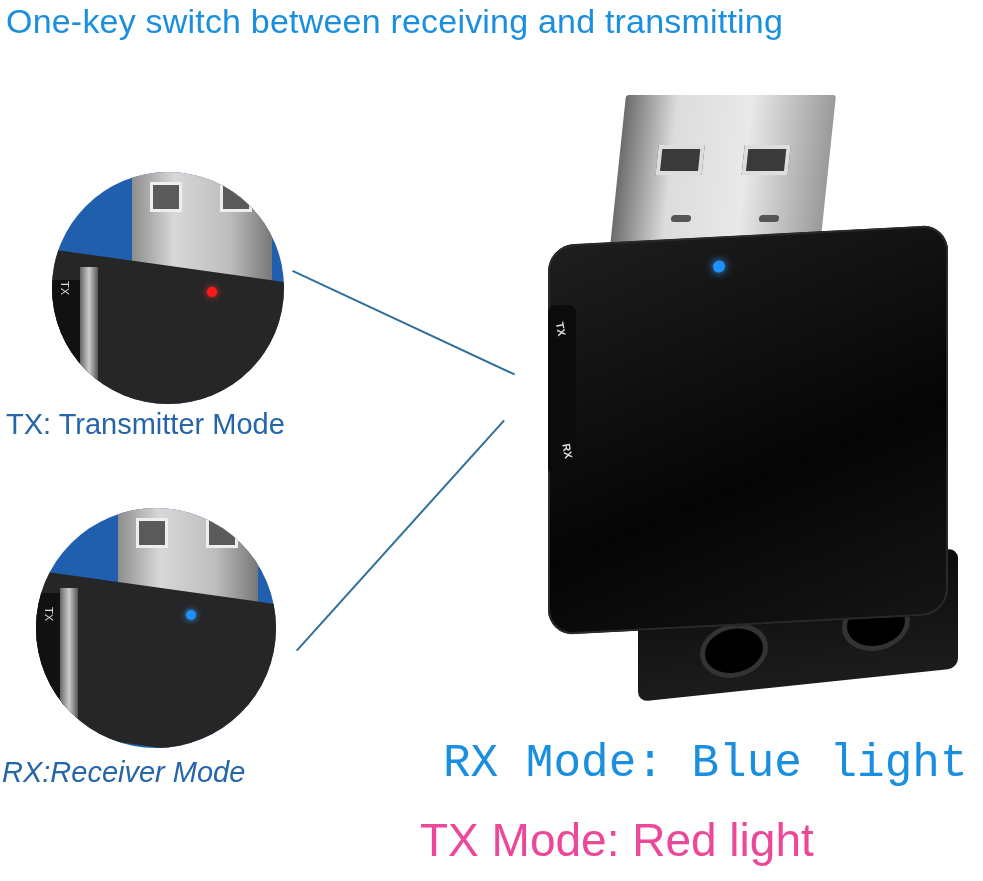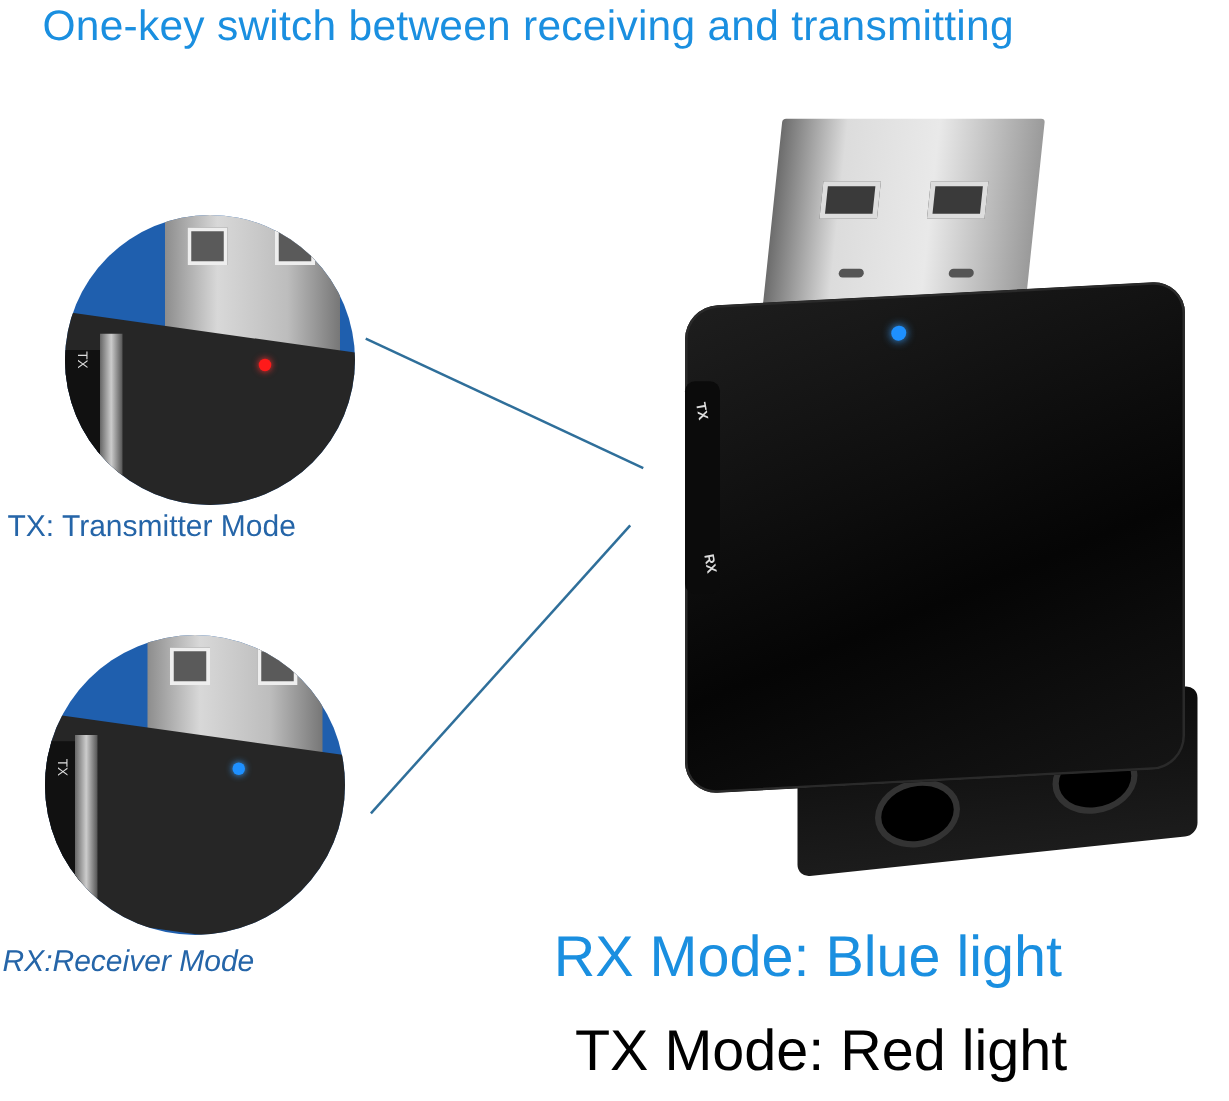--- a/index.html
+++ b/index.html
@@ -1,44 +1,44 @@
 <!DOCTYPE html>
 <html><head>
 <meta charset="utf-8">
 <style>
   html,body{margin:0;padding:0;background:#fff;}
   body{width:983px;height:881px;position:relative;overflow:hidden;font-family:"Liberation Sans",sans-serif;}
-  .headline{position:absolute;left:6px;top:2px;font-size:34px;color:#1a8fe0;white-space:nowrap;letter-spacing:0.2px;margin-left:28px;}
+  .headline{position:absolute;left:6px;top:2px;font-size:34px;color:#1a8fe0;white-space:nowrap;letter-spacing:0.2px;}
   .circle{position:absolute;width:232px;height:232px;border-radius:50%;overflow:hidden;background:#1f5fae;}
   .c-tx{left:52px;top:172px;}
   .c-rx{left:36px;top:508px;width:240px;height:240px;}
   .c-plug{position:absolute;left:80px;top:0;width:140px;height:130px;background:linear-gradient(90deg,#8d8d8d,#d8d8d8 30%,#bdbdbd 70%,#777);}
   .c-hole{position:absolute;width:26px;height:24px;background:#5a5a5a;border:3px solid #eee;}
   .c-body{position:absolute;left:0;top:95px;width:250px;height:160px;background:#262626;transform:skewY(8deg);}
   .c-edge{position:absolute;left:28px;top:95px;width:18px;height:160px;background:linear-gradient(90deg,#666,#ccc,#555);}
   .c-side{position:absolute;left:0;top:108px;width:28px;height:150px;background:#111;}
   .c-sidelabel{position:absolute;left:6px;top:110px;color:#ddd;font-size:11px;transform:rotate(90deg);}
   .led{position:absolute;border-radius:50%;}
-  .mode-label{position:absolute;font-size:24px;color:#2565a8;white-space:nowrap;}
+  .mode-label{position:absolute;font-size:29px;color:#2565a8;white-space:nowrap;}
   .lbl-tx{left:6px;top:408px;}
   .lbl-rx{left:2px;top:756px;font-style:italic;}
   .line{position:absolute;height:1.5px;background:#2f6f9a;transform-origin:0 0;}
   .product{position:absolute;left:538px;top:95px;width:420px;height:610px;}
   .usb{position:absolute;left:78px;top:0;width:210px;height:190px;background:linear-gradient(90deg,#6c6c6c,#dcdcdc 25%,#e9e9e9 60%,#9a9a9a);transform:skewX(-6deg);border-radius:3px;}
   .usb-hole{position:absolute;width:38px;height:22px;background:#3a3a3a;border:4px solid #ddd;}
   .usb-pin{position:absolute;width:20px;height:7px;background:#555;border-radius:4px;}
   .dongle{position:absolute;left:10px;top:140px;width:400px;height:390px;background:linear-gradient(160deg,#1e1e1e,#050505 60%,#151515);border-radius:26px;transform:skewY(-3deg);box-shadow:0 0 0 2px #2a2a2a inset;}
   .dongle-bottom{position:absolute;left:100px;top:470px;width:320px;height:120px;background:linear-gradient(180deg,#0c0c0c,#1c1c1c);transform:skewY(-6deg);border-radius:10px;}
   .jack{position:absolute;width:58px;height:44px;border-radius:50%;background:#000;border:5px solid #333;}
   .jack-lbl{position:absolute;color:#e8e8e8;font-style:italic;font-weight:bold;font-size:12px;}
   .switch{position:absolute;left:10px;top:210px;width:28px;height:170px;background:#0b0b0b;border-radius:8px;}
   .sw-lbl{position:absolute;color:#ddd;font-size:11px;font-weight:bold;transform:rotate(80deg);}
   .legend-line{position:absolute;font-size:46px;white-space:nowrap;}
-  .legend-rx{left:443px;top:738px;color:#1a8fe0;}
-  .legend-tx{left:460px;top:813px;color:#000000;}
+  .legend-rx{left:443px;top:738px;color:#1a8fe0;font-family:Liberation Mono, monospace;}
+  .legend-tx{left:420px;top:813px;color:#ec4899;}
 </style>
 </head>
 <body>
 
 <div class="headline">One-key switch between receiving and transmitting</div>
 
 <div class="circle c-tx">
   <div class="c-plug">
     <div class="c-hole" style="left:18px;top:10px;"></div>
     <div class="c-hole" style="left:88px;top:10px;"></div>

